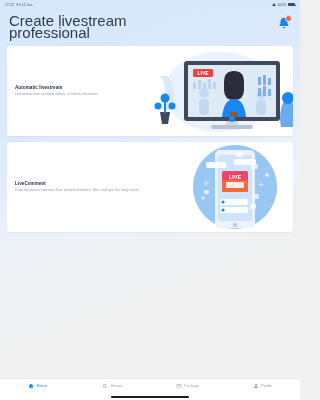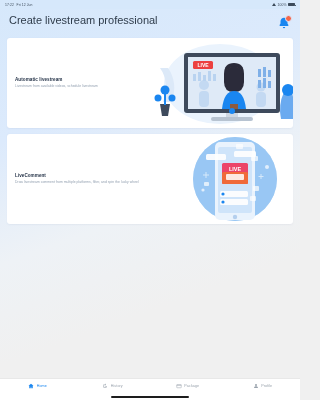--- a/index.html
+++ b/index.html
@@ -35,21 +35,21 @@
     width:7px; height:3.4px; border:0.4px solid #3c4a5a; border-radius:0.8px;
     position:relative; background:#3c4a5a;
   }
   .batt:after{content:"";position:absolute;right:-1.3px;top:1px;width:0.8px;height:1.4px;background:#3c4a5a;border-radius:0 0.5px 0.5px 0;}
   
   .header {
     padding:6px 9px 8px 9px;
     display:flex; align-items:flex-start; justify-content:space-between;
   }
   .page-title {
-    font-size:11px; line-height:11.5px; color:#2e3b4a; font-weight:400;
+    font-size:15px; line-height:11.5px; color:#2e3b4a; font-weight:400;
     max-width:180px;
   }
   .bell-wrap { position:relative; width:14px; height:14px; margin-top:1px; }
   .badge {
     position:absolute; top:-1px; right:-1px;
     width:7px; height:7px; border-radius:50%;
     background:#f4664a; border:0.6px solid #dceafc;
   }
   
   .cards { padding:0 7px; display:flex; flex-direction:column; gap:6px; }

